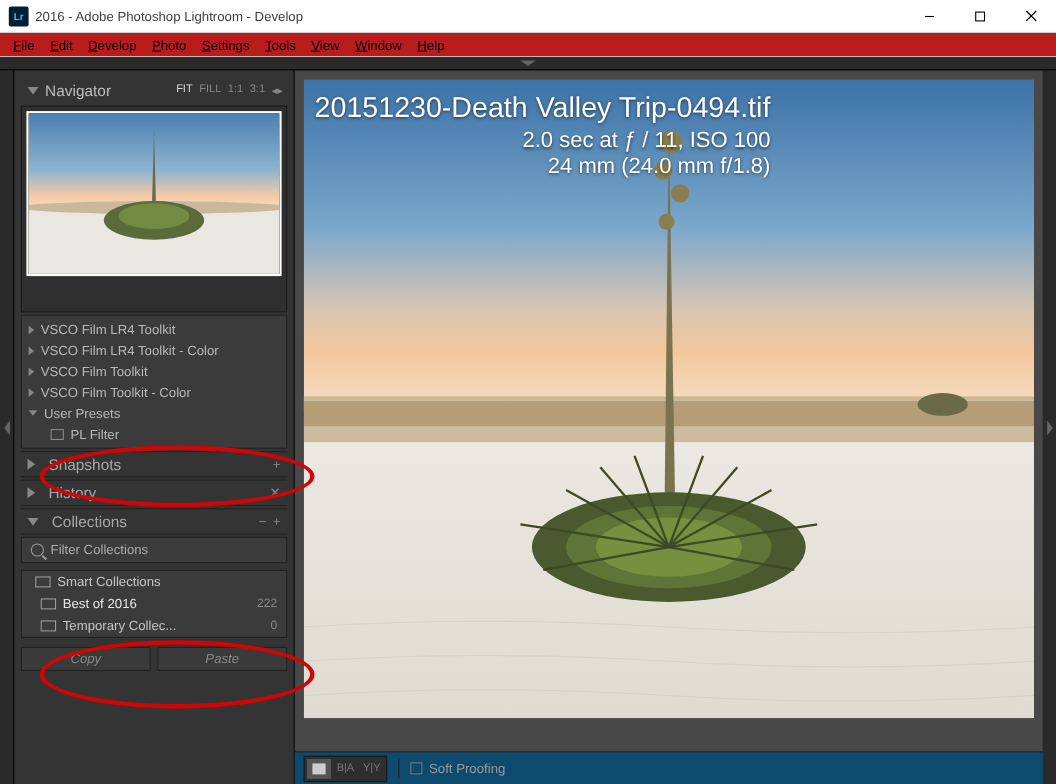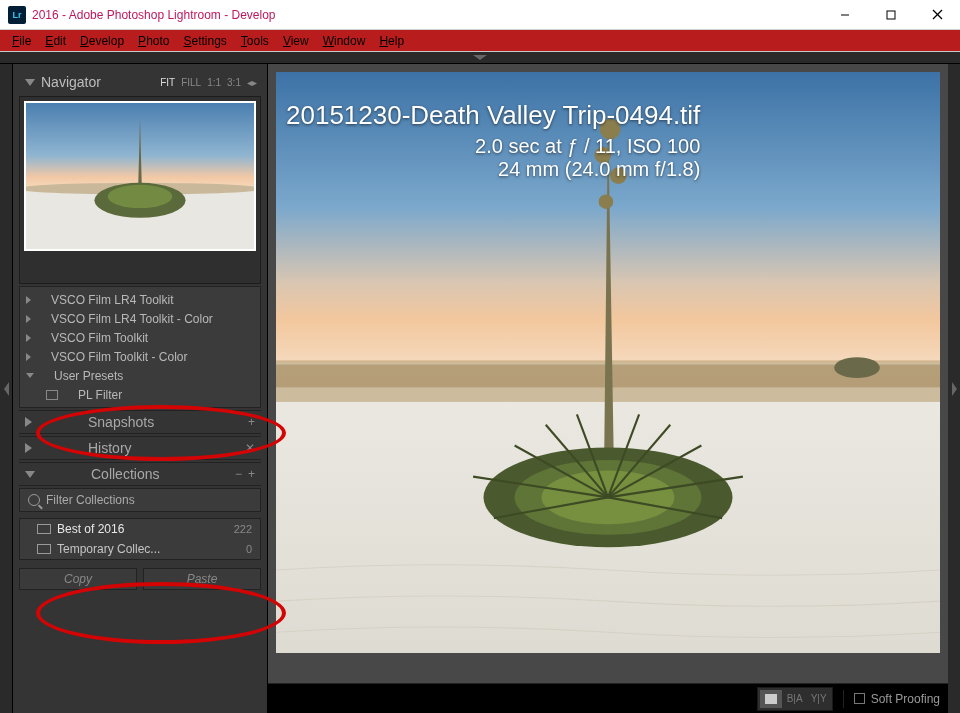--- a/index.html
+++ b/index.html
@@ -1,21 +1,21 @@
 <!DOCTYPE html>
 <html><head>
 <meta charset="utf-8">
 <style>
   * { box-sizing: border-box; margin: 0; padding: 0; font-family: "Segoe UI", Tahoma, sans-serif; }
   body { background: #fff; width: 960px; height: 713px; overflow: hidden; position: relative; }
 
   
   .titlebar { height: 30px; background: #fff; display: flex; align-items: center; padding: 0 0 0 8px; border-bottom: 1px solid #d0d0d0; }
   .lr-badge { width: 18px; height: 18px; background: #001e36; color: #31c5f0; font-size: 9px; font-weight: bold; display:flex; align-items:center; justify-content:center; border-radius:2px; margin-right:6px; }
-  .title-text { font-size: 12px; color: #be185d; flex: 1; }
+  .title-text { font-size: 12px; color: #404040; flex: 1; }
   .win-controls { display: flex; height: 100%; }
   .win-btn { width: 46px; display:flex; align-items:center; justify-content:center; font-size:14px; color:#000; cursor: pointer; }
   .win-btn svg { display:block; }
 
   
   .menubar { height: 22px; background: #b91c1c; display:flex; align-items:center; padding: 0 6px; gap: 2px; border-bottom: 1px solid #c8c8c8; }
   .menu-item { font-size: 12px; color:#000; padding:2px 6px; cursor:pointer; }
   .menu-item span.u { text-decoration: underline; }
 
   
@@ -26,35 +26,35 @@
   .main-row { flex:1; display:flex; background:#1b1b1b; overflow:hidden; }
 
   
   .edge-handle { width:12px; background:#2a2a2a; display:flex; align-items:center; justify-content:center; }
   .tri-right { width:0;height:0;border-top:7px solid transparent;border-bottom:7px solid transparent;border-left:5px solid #666; }
   .tri-left { width:0;height:0;border-top:7px solid transparent;border-bottom:7px solid transparent;border-right:5px solid #666; }
 
   
   .left-col { width:256px; background:#343434; border-left:1px solid #000; border-right:1px solid #000; display:flex; flex-direction:column; padding:6px 6px 6px 6px; gap:2px; }
 
-  .panel-header { height:24px; background:#343434; display:flex; align-items:center; color:#a8a8a8; font-size:14px; padding:0 6px; border-top:1px solid #222; border-bottom:1px solid #222;gap:44px; }
+  .panel-header { height:24px; background:#343434; display:flex; align-items:center; color:#a8a8a8; font-size:14px; padding:0 6px; border-top:1px solid #222; border-bottom:1px solid #222; }
   .panel-header .tri { margin-right:6px; }
   .panel-header .hdr-actions { margin-left:auto; display:flex; gap:6px; color:#888; font-size:12px; }
   .tri-open { width:0;height:0;border-left:5px solid transparent;border-right:5px solid transparent;border-top:7px solid #888; }
   .tri-closed { width:0;height:0;border-top:5px solid transparent;border-bottom:5px solid transparent;border-left:7px solid #888; }
 
   .nav-header { display:flex; align-items:center; height:24px; padding:0 4px 0 6px; color:#bdbdbd; font-size:14px; }
   .nav-header .zooms { margin-left:auto; display:flex; gap:6px; font-size:10px; color:#888;text-align:center; }
   .nav-header .zooms span.active { color:#ddd; }
   .nav-thumb-wrap { background:#2f2f2f; padding:4px 4px 32px 4px; border:1px solid #1c1c1c; }
   .nav-thumb { width:100%; height:150px; border:2px solid #fff; position:relative; overflow:hidden; }
 
   
   .preset-box { background:#3b3b3b; border:1px solid #222; padding:3px 0; font-size:12px; color:#b8b8b8; }
-  .tree-row { display:flex; align-items:center; height:19px; padding:0 6px; gap:20px; cursor:pointer; }
+  .tree-row { display:flex; align-items:center; height:19px; padding:0 6px; gap:6px; cursor:pointer; }
   .tree-row .mini-tri { width:0;height:0;border-top:4px solid transparent;border-bottom:4px solid transparent;border-left:5px solid #888; }
   .tree-row .mini-tri.open { border:0;width:0;height:0;border-left:4px solid transparent;border-right:4px solid transparent;border-top:5px solid #888; }
   .preset-icon { width:12px;height:10px;border:1px solid #888; display:inline-block; }
 
   .filter-box { background:#3b3b3b; border:1px solid #222; height:24px; display:flex; align-items:center; padding:0 8px; gap:6px; color:#aaa; font-size:12px; margin-bottom:4px; }
   .mag { width:12px;height:12px;border:1.5px solid #999;border-radius:50%; position:relative; }
   .mag::after { content:""; position:absolute; width:5px;height:1.5px;background:#999; bottom:-2px; right:-4px; transform:rotate(45deg); }
 
   .coll-box { background:#3b3b3b; border:1px solid #222; font-size:12px; color:#c4c4c4; }
   .coll-row { display:flex; align-items:center; height:20px; padding:0 6px; gap:6px; cursor:pointer; }
@@ -62,25 +62,25 @@
   .coll-icon { width:14px;height:10px;border:1px solid #999; }
   .coll-count { margin-left:auto; color:#888; font-size:11px; padding-right:2px; }
 
   .btn-row { display:flex; gap:6px; margin-top:6px; }
   .btn { flex:1; height:22px; background:#3a3a3a; border:1px solid #222; color:#888; font-size:12px; font-style:italic; display:flex;align-items:center;justify-content:center; cursor:pointer; }
 
   
   .image-area { flex:1; position:relative; background:#484848; display:flex; flex-direction:column; }
   .image-canvas { flex:1; position:relative; margin:8px; overflow:hidden; }
   .photo { position:absolute; inset:0; }
-  .overlay-text { position:absolute; top:28px; left:10px; color:#fff; text-shadow:0 1px 3px rgba(0,0,0,0.6); }
+  .overlay-text { position:absolute; top:10px; left:10px; color:#fff; text-shadow:0 1px 3px rgba(0,0,0,0.6); }
   .overlay-text h1 { font-size:26px; font-weight:400; margin-bottom:4px; }
   .overlay-text .line { font-size:20px; font-weight:400;text-align:right; }
 
-  .toolbar { height:30px; background:#000000; border-top:1px solid #222; display:flex; align-items:center; padding:0 8px; gap:6px; color:#999; font-size:12px;justify-content:flex-end; }
+  .toolbar { height:30px; background:#0c4a6e; border-top:1px solid #222; display:flex; align-items:center; padding:0 8px; gap:6px; color:#999; font-size:12px; }
   .tb-group { display:flex; gap:2px; background:#2e2e2e; border:1px solid #1a1a1a; padding:2px; }
   .tb-btn { width:22px;height:18px; display:flex;align-items:center;justify-content:center; font-size:10px; color:#777; cursor:pointer; }
   .tb-btn.active { background:#555; color:#ddd; }
   .sep { width:1px; height:18px; background:#222; margin:0 4px; }
   .chk { width:11px;height:11px;border:1px solid #777; }
 
   
   .red-ellipse { position:absolute; border:4px solid #d40404; border-radius:50%; pointer-events:none; }
 
   
@@ -219,20 +219,26 @@
             <span>+</span>
           </div>
       </div>
 
       <div class="filter-box">
         <div class="mag"></div>
         <span>Filter Collections</span>
       </div>
 
       <div class="coll-box">
+        <div class="coll-row">
+          <div class="mini-tri"></div>
+          <span class="coll-icon"></span>
+          <span>Smart Collections</span>
+          <span class="coll-count"></span>
+        </div>
         <div class="coll-row selected">
           <div style="width:5px"></div>
           <span class="coll-icon"></span>
           <span>Best of 2016</span>
           <span class="coll-count">222</span>
         </div>
         <div class="coll-row">
           <div style="width:5px"></div>
           <span class="coll-icon"></span>
           <span>Temporary Collec...</span>

